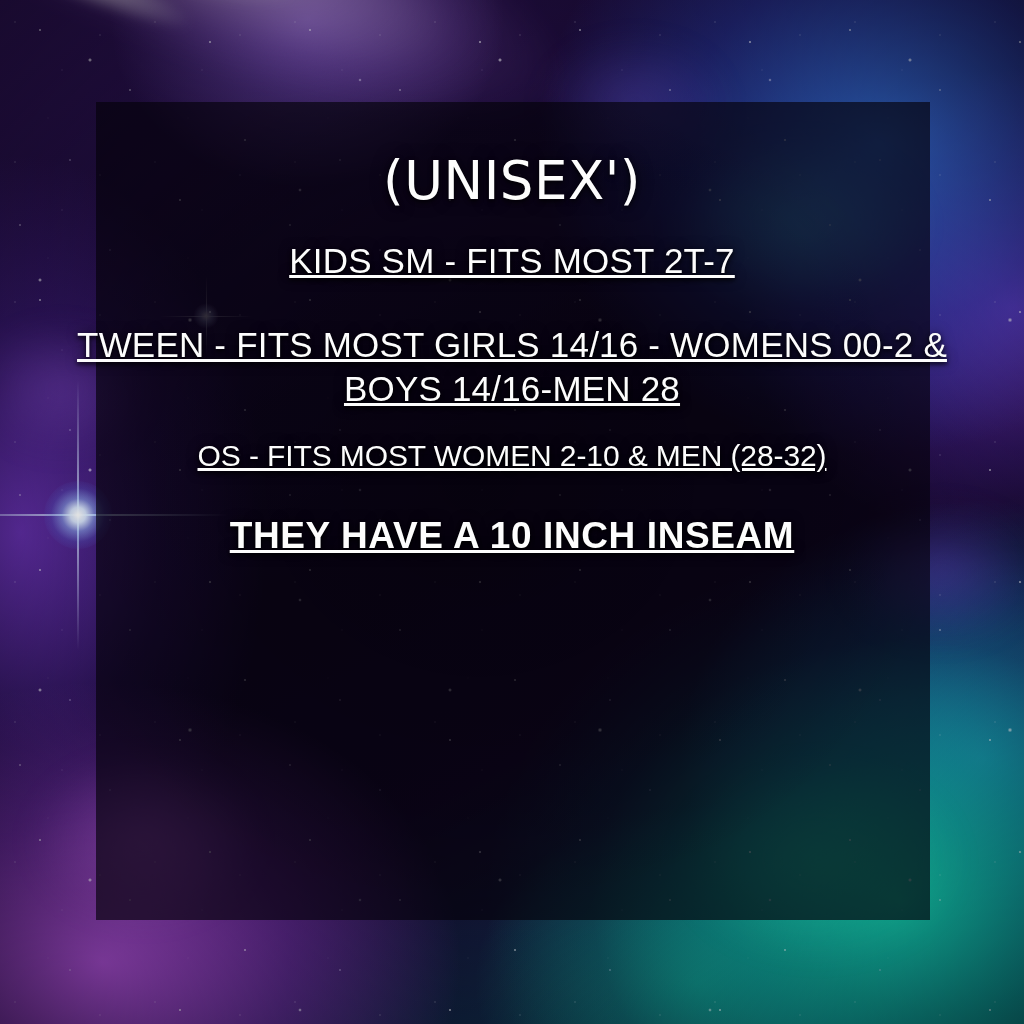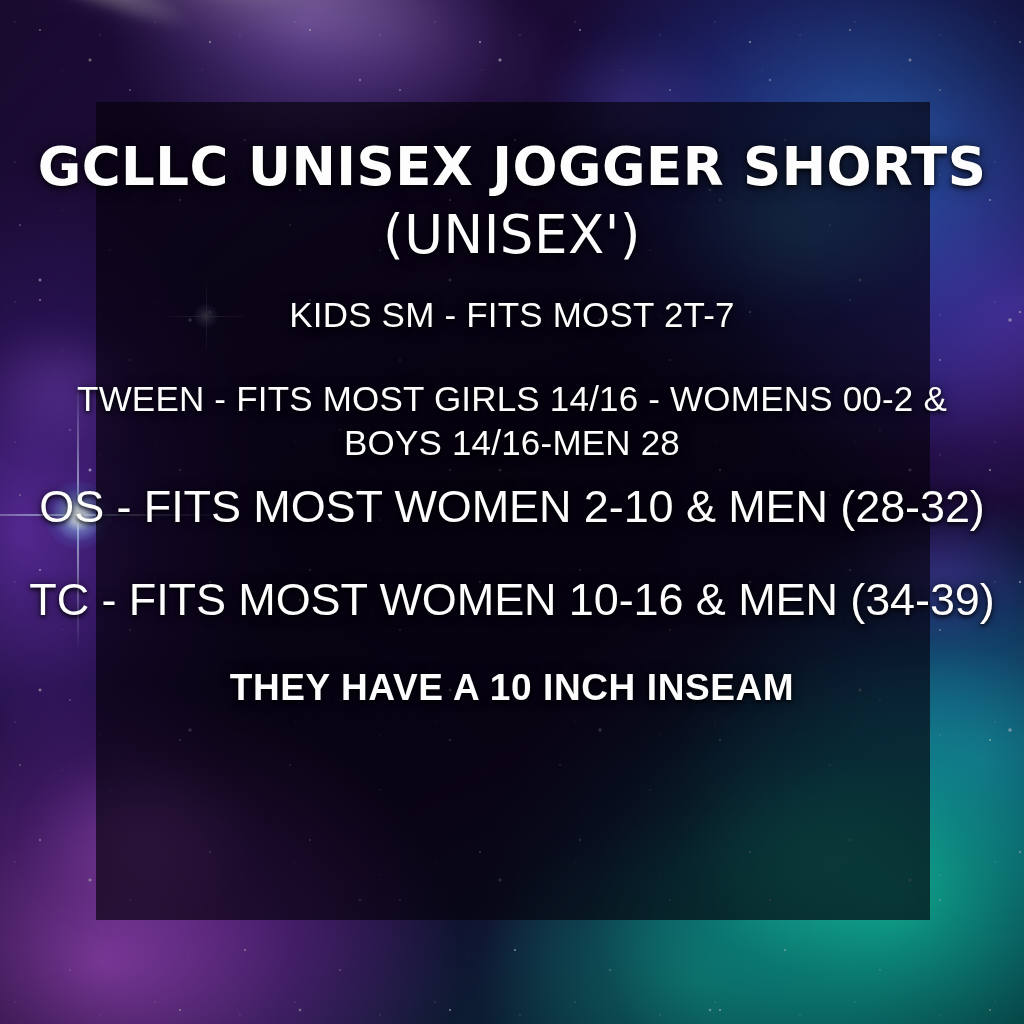--- a/index.html
+++ b/index.html
@@ -176,39 +176,39 @@
     font-weight:400;
     letter-spacing:.5px;
     line-height:1.0;
     margin-top:14px;
     text-shadow:0 2px 5px rgba(0,0,0,.85), 0 0 16px rgba(0,0,0,.55);
   }
 
   .lines{
     margin-top:34px;
     width:1024px;
-    display:flex; flex-direction:column; align-items:center;
+    display:flex; flex-direction:column; align-items:center;text-decoration:underline;
   }
   .line{
     font-family:"Liberation Sans","DejaVu Sans",sans-serif;
     font-size:35px;
     font-weight:400;
     letter-spacing:.2px;
     line-height:1.16;
     margin-bottom:41px;
     white-space:nowrap;
     text-shadow:0 2px 4px rgba(0,0,0,.9), 0 0 12px rgba(0,0,0,.6);
   }
   .line.wrap{
     white-space:normal;
     max-width:900px;
     line-height:1.26;
-    margin-bottom:16px;
-  }
-  .line.wide{ font-size:45px; letter-spacing:-.1px; }
+    margin-bottom:28px;
+  }
+  .line.wide{ font-size:30px; letter-spacing:-.1px; }
   .line.emphasis{
     font-size:37px;
     font-weight:700;
     letter-spacing:.6px;
     margin-bottom:8px;
   }
 </style>
 </head>
 <body>
 
@@ -234,32 +234,30 @@
       <div class="glow"></div>
     </div>
     <div class="vignette"></div>
   </div>
 
   <div class="panel"></div>
   <div class="panel-inner"></div>
 
   <div class="content">
 
-    <div class="title">GCLLC UNISEX JOGGER SHORTS</div>
 
     <div class="subtitle">(UNISEX')</div>
 
     <div class="lines">
       <div class="line">KIDS SM - FITS MOST 2T-7</div>
 
 
       <div class="line wrap">TWEEN - FITS MOST GIRLS 14/16 - WOMENS 00-2 &amp; BOYS 14/16-MEN 28</div>
 
       <div class="line wide">OS - FITS MOST WOMEN 2-10 &amp; MEN (28-32)</div>
 
-      <div class="line wide">TC - FITS MOST WOMEN 10-16 &amp; MEN (34-39)</div>
 
 
       <div class="line emphasis">THEY HAVE A 10 INCH INSEAM</div>
     </div>
 
   </div>
 </div>
 
 </body></html>

